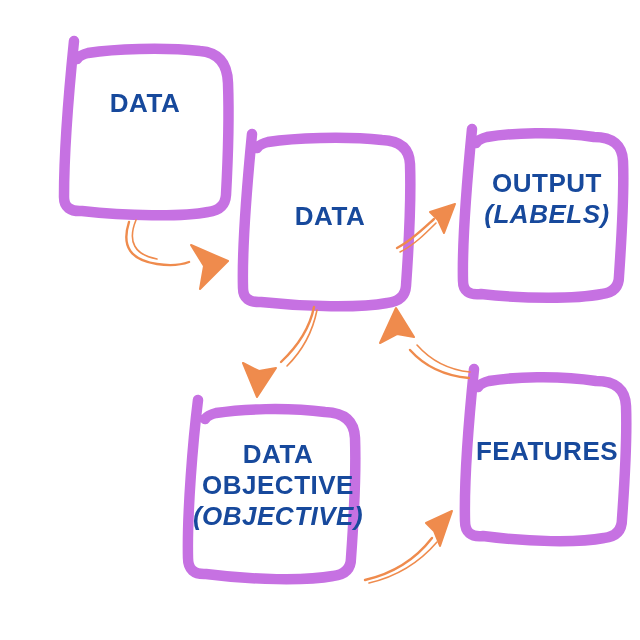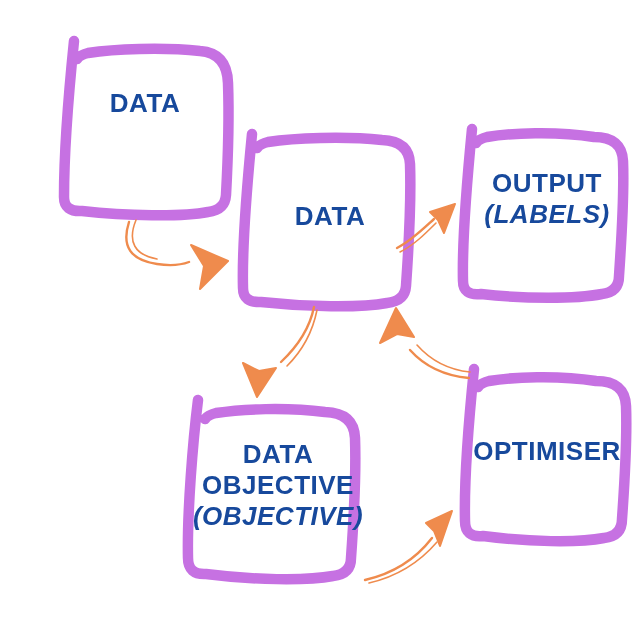--- a/index.html
+++ b/index.html
@@ -112,16 +112,16 @@
     <span class="line paren">(LABELS)</span>
   </div>
 
   <div class="label" style="left:160px;top:439px;width:176px;">
     <span class="line">DATA</span>
     <span class="line">OBJECTIVE</span>
     <span class="line paren">(OBJECTIVE)</span>
   </div>
 
   <div class="label" style="left:432px;top:436px;width:170px;">
-    <span class="line">OPTIMISER</span>
+    <span class="line">FEATURES</span>
   </div>
 
 </div>
 
 </body></html>

